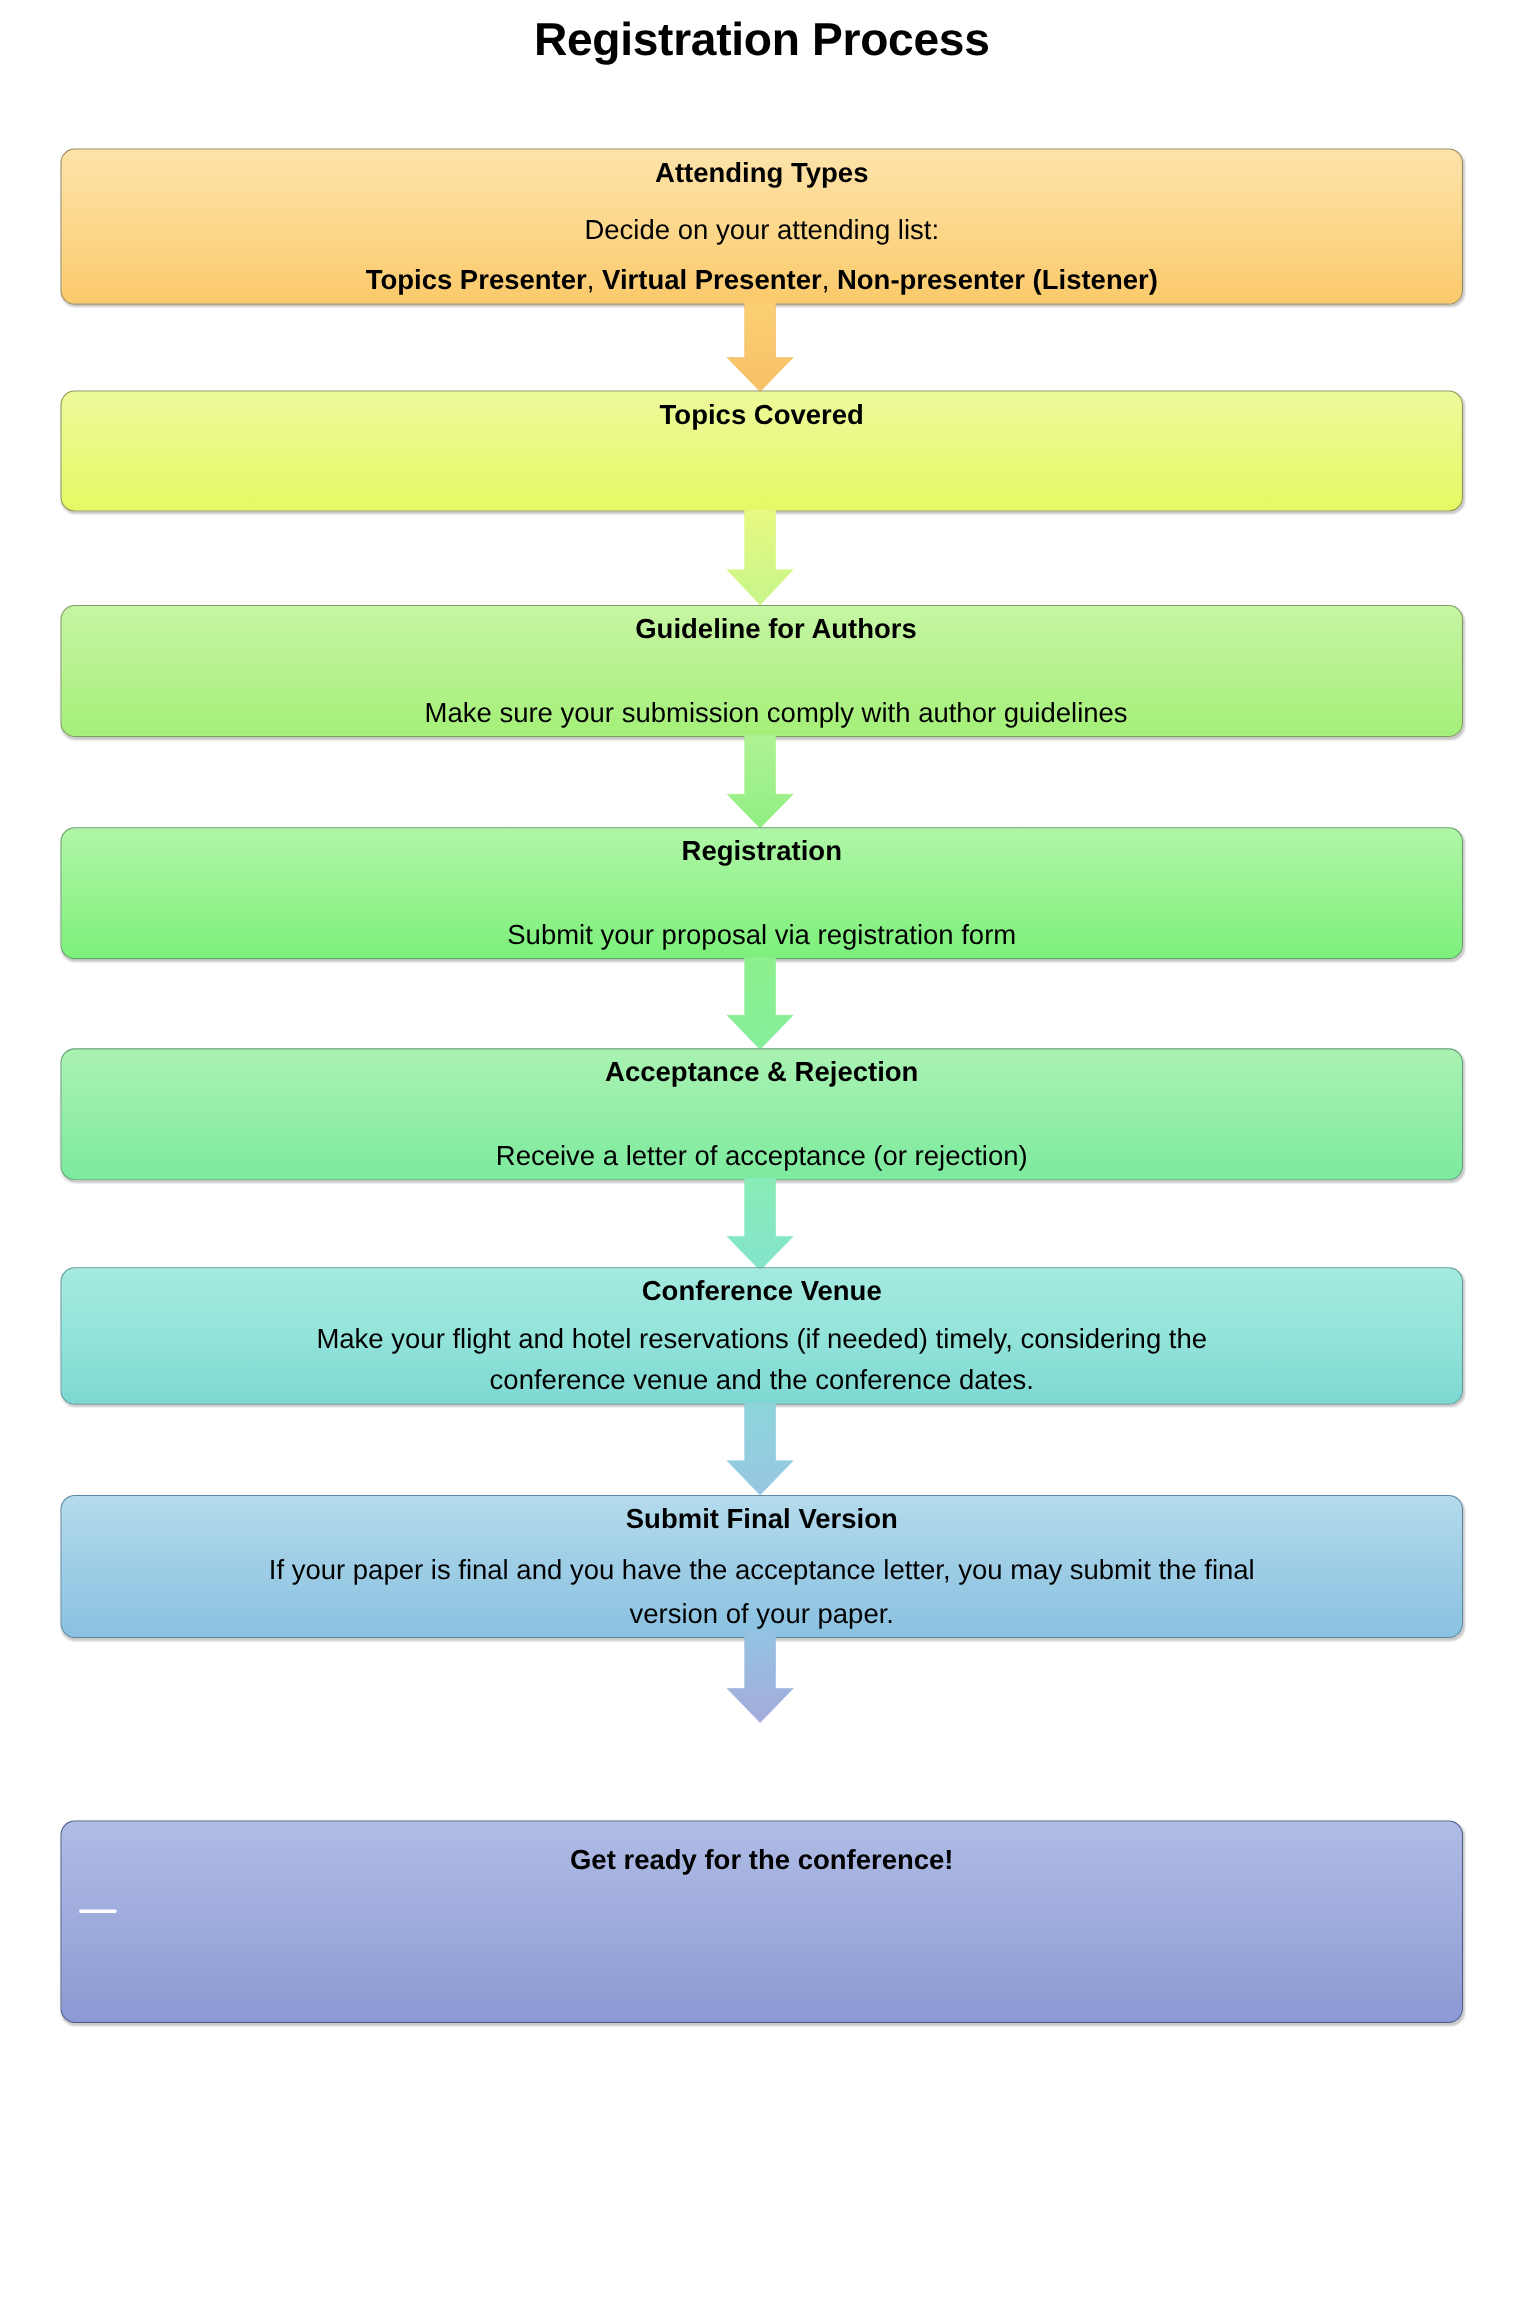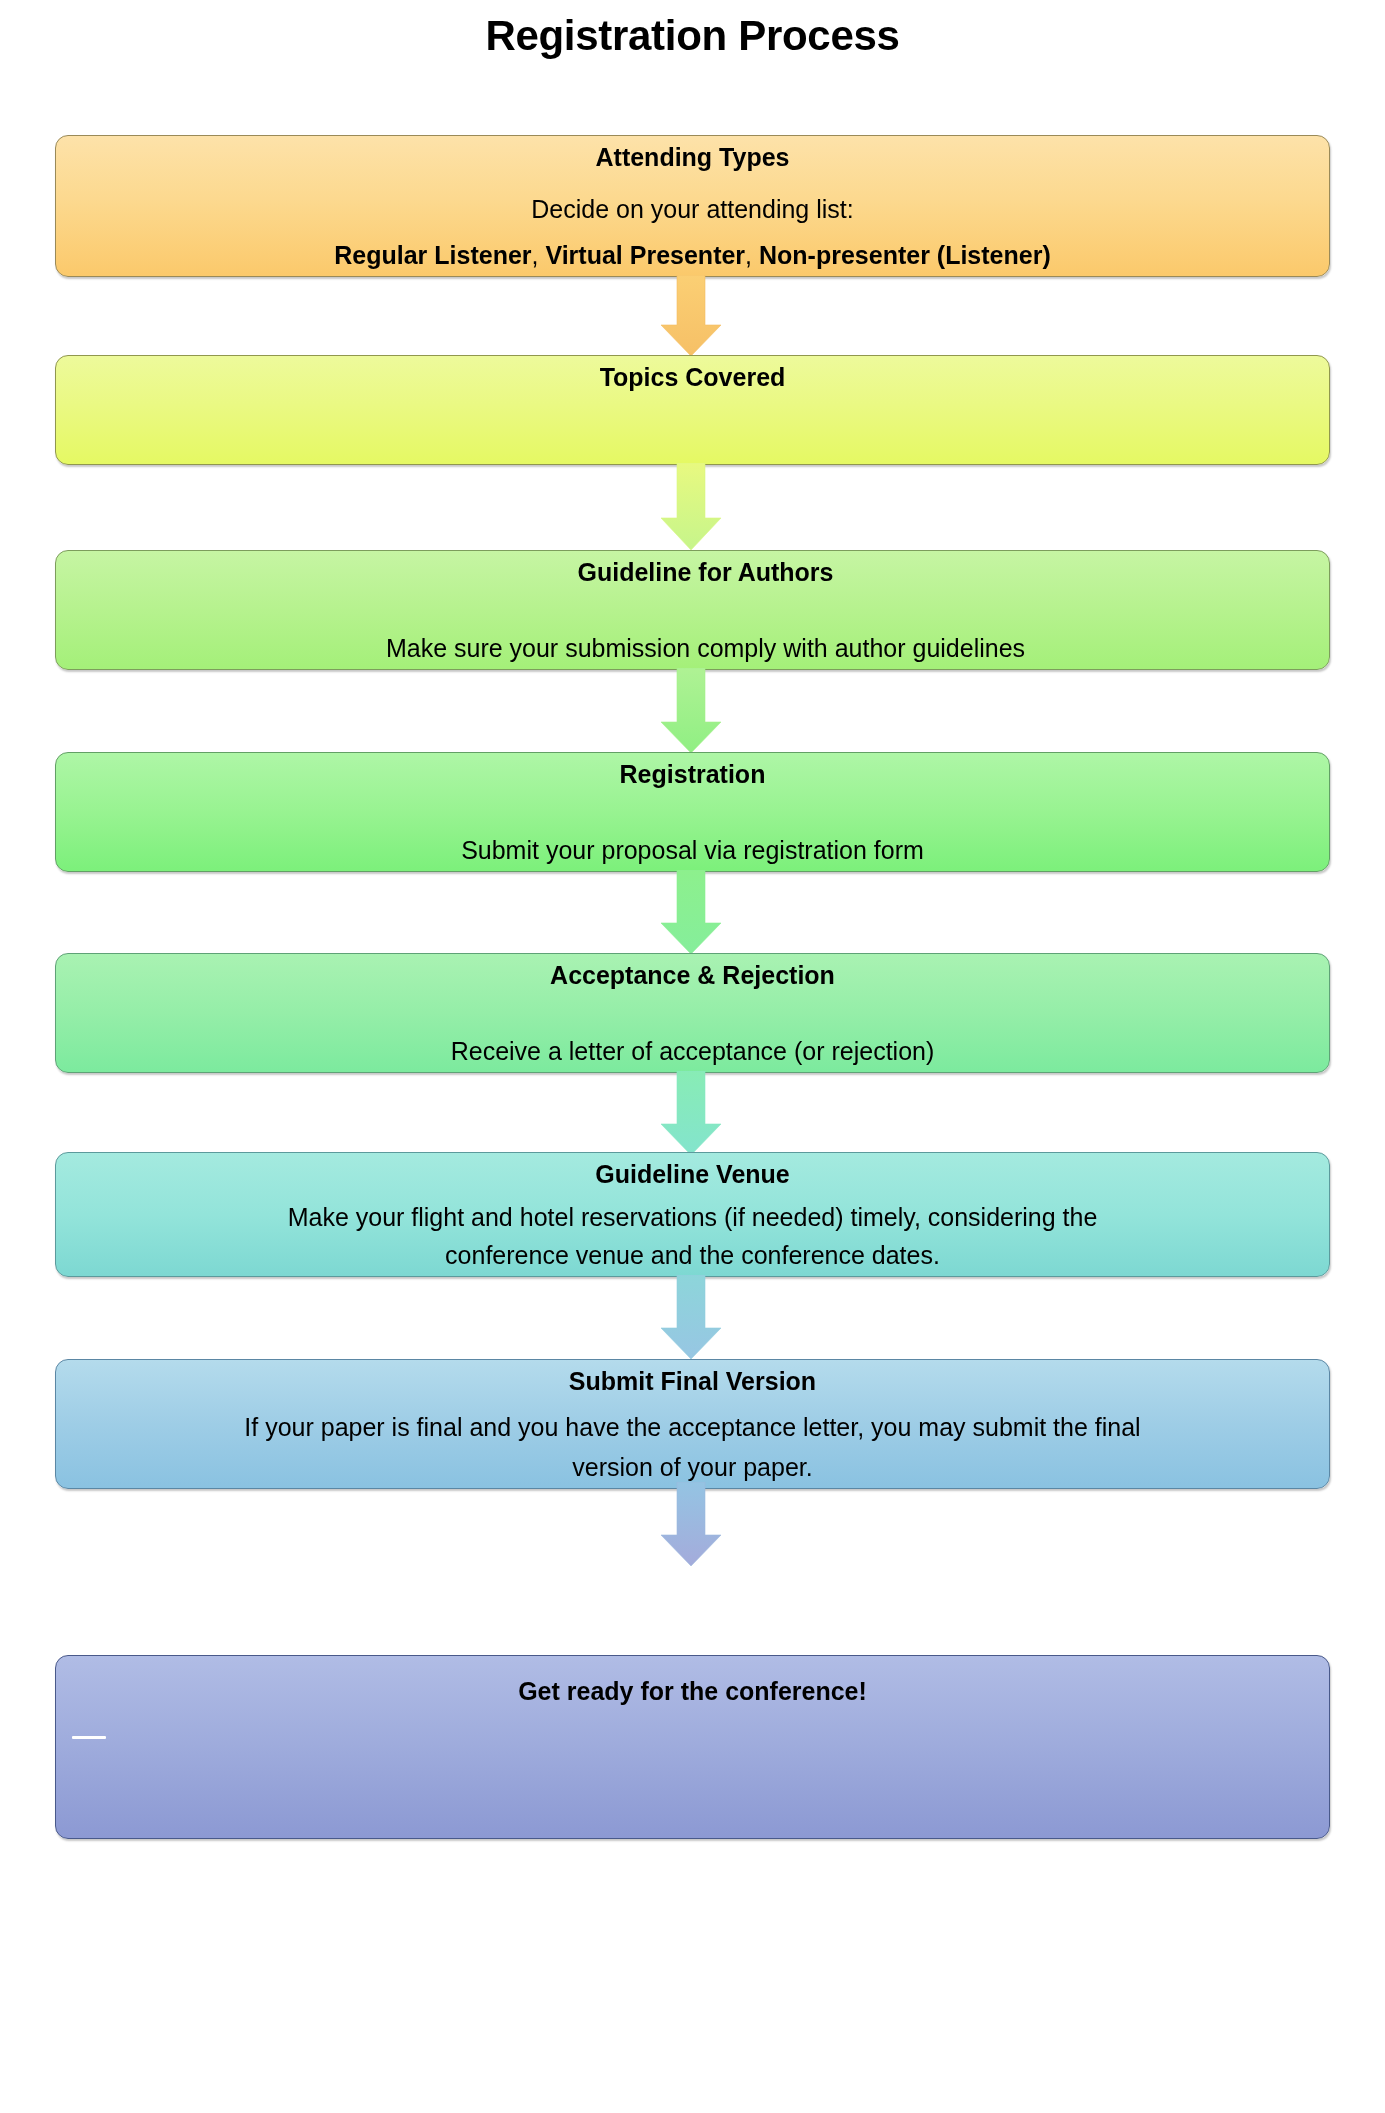--- a/index.html
+++ b/index.html
@@ -84,21 +84,21 @@
 <body>
 
 <div id="flow-root">
 
   <div class="chart-title">Registration Process</div>
 
   <div class="node" id="node-0" style="top:135px; height:142px; background:linear-gradient(180deg,#FDE2A9 0%,#FCD98F 45%,#FBC96B 100%); border-color:#9a8a58;">
     <div class="node-title">Attending Types</div>
     <div class="node-desc">Decide on your attending list:</div>
     <div class="node-desc">
-      <span class="strong">Regular Listener</span><span>, </span><span class="strong">Virtual Presenter</span><span>, </span><span class="strong">Non-presenter (Listener)</span>
+      <span class="strong">Topics Presenter</span><span>, </span><span class="strong">Virtual Presenter</span><span>, </span><span class="strong">Non-presenter (Listener)</span>
     </div>
   </div>
 
   <div class="arrow" style="top:275px; height:82px;">
     <svg viewBox="0 0 62 82" preserveAspectRatio="none" aria-hidden="true">
       <defs>
           <linearGradient id="ag1" x1="0" y1="0" x2="0" y2="1">
         <stop offset="0%" stop-color="#FBCF74"></stop>
             <stop offset="100%" stop-color="#F6C066"></stop>
       </linearGradient>
@@ -168,21 +168,21 @@
           <linearGradient id="ag5" x1="0" y1="0" x2="0" y2="1">
         <stop offset="0%" stop-color="#88ECB5"></stop>
             <stop offset="100%" stop-color="#83E4CD"></stop>
       </linearGradient>
         </defs>
       <polygon points="17,0 45,0 45,53 61,53 31,84 1,53 17,53" fill="url(#ag5)" stroke="#86e8c2" stroke-width="0.6"></polygon>
     </svg>
   </div>
 
   <div class="node" id="node-5" style="top:1152px; height:125px; background:linear-gradient(180deg,#A4EADF 0%,#93E4DA 50%,#7DD8D2 100%); border-color:#5c9a9c;">
-    <div class="node-title">Guideline Venue</div>
+    <div class="node-title">Conference Venue</div>
     <div class="node-desc">Make your flight and hotel reservations (if needed) timely, considering the</div>
     <div class="node-desc">conference venue and the conference dates.</div>
   </div>
 
   <div class="arrow" style="top:1275px; height:85px;">
     <svg viewBox="0 0 62 85" preserveAspectRatio="none" aria-hidden="true">
       <defs>
           <linearGradient id="ag6" x1="0" y1="0" x2="0" y2="1">
         <stop offset="0%" stop-color="#8DD5DA"></stop>
             <stop offset="100%" stop-color="#97C6E3"></stop>

